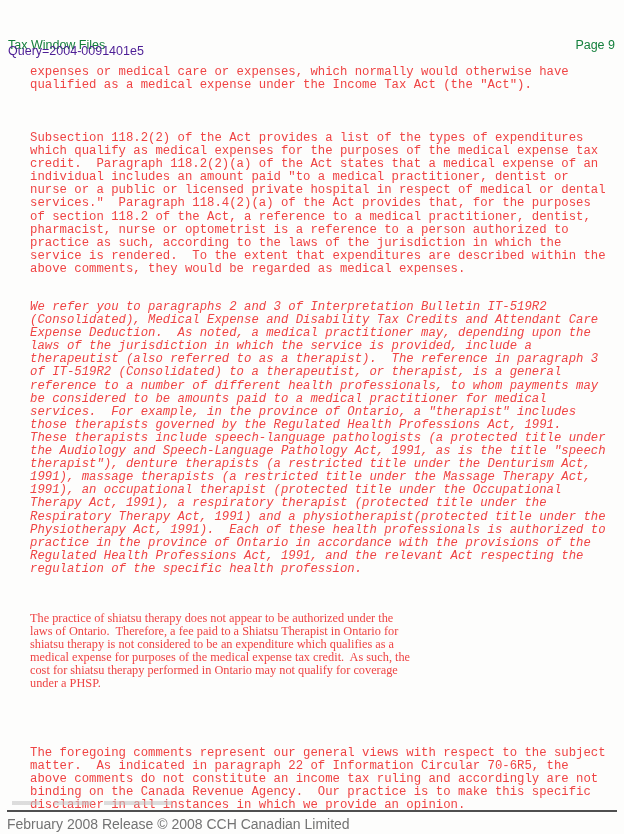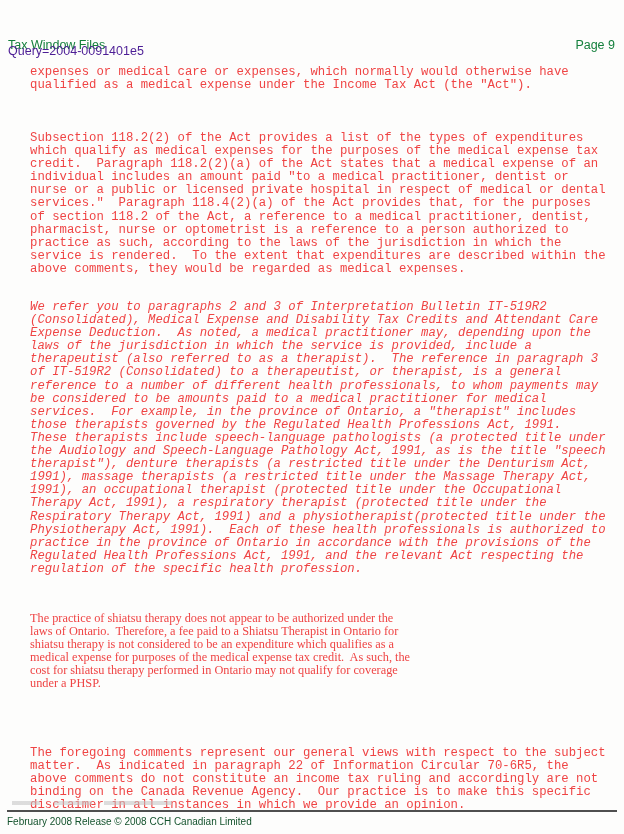--- a/index.html
+++ b/index.html
@@ -67,22 +67,22 @@
     top: 810px;
     left: 7px;
     width: 610px;
     height: 2px;
     background: #4f4f4f;
   }
   .footer-text {
     position: absolute;
     top: 816px;
     left: 7px;
-    font-size: 10px;
-    color: #14532d;
+    font-size: 14px;
+    color: #737373;
   }
 </style>
 </head>
 <body>
 
 <div class="page">
 
   <div class="header-row">
     <span>Tax Window Files</span>
     <span>Page 9</span>

